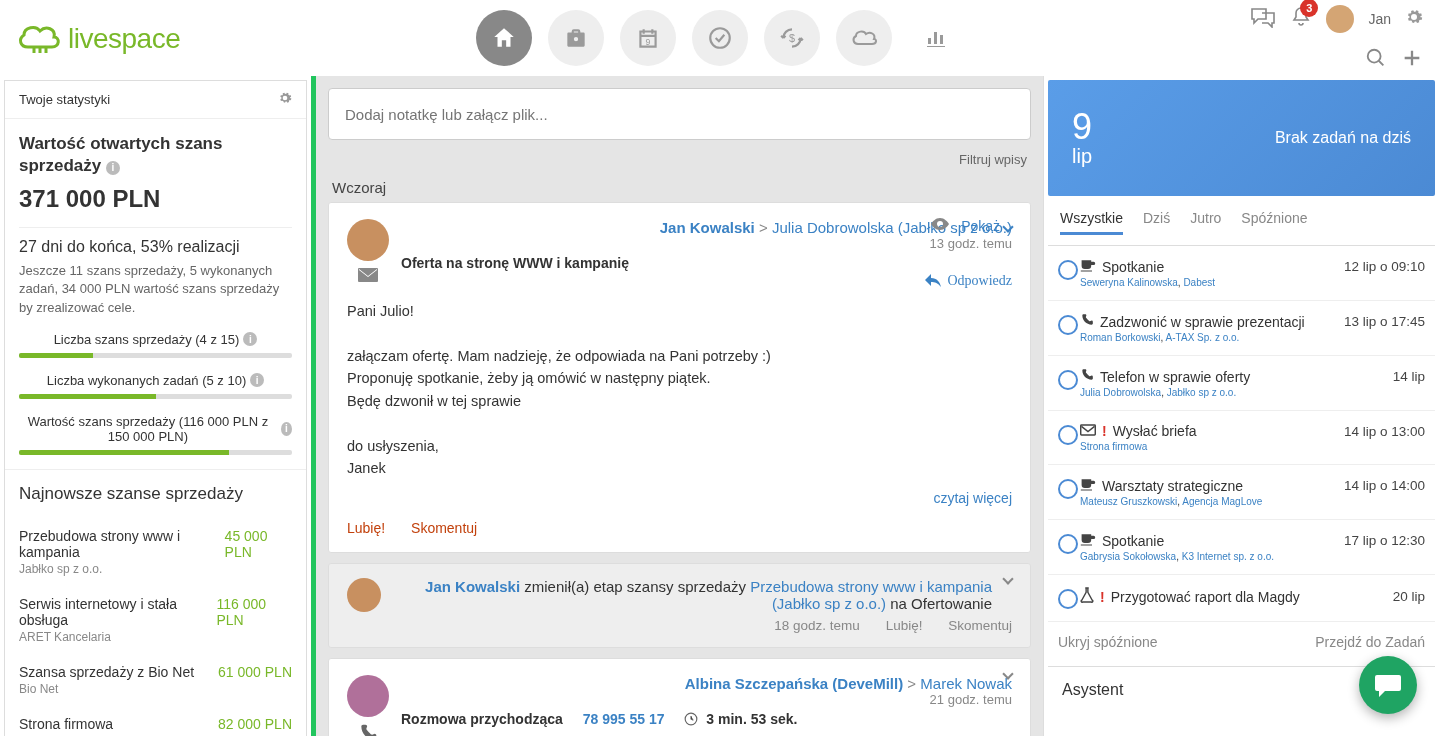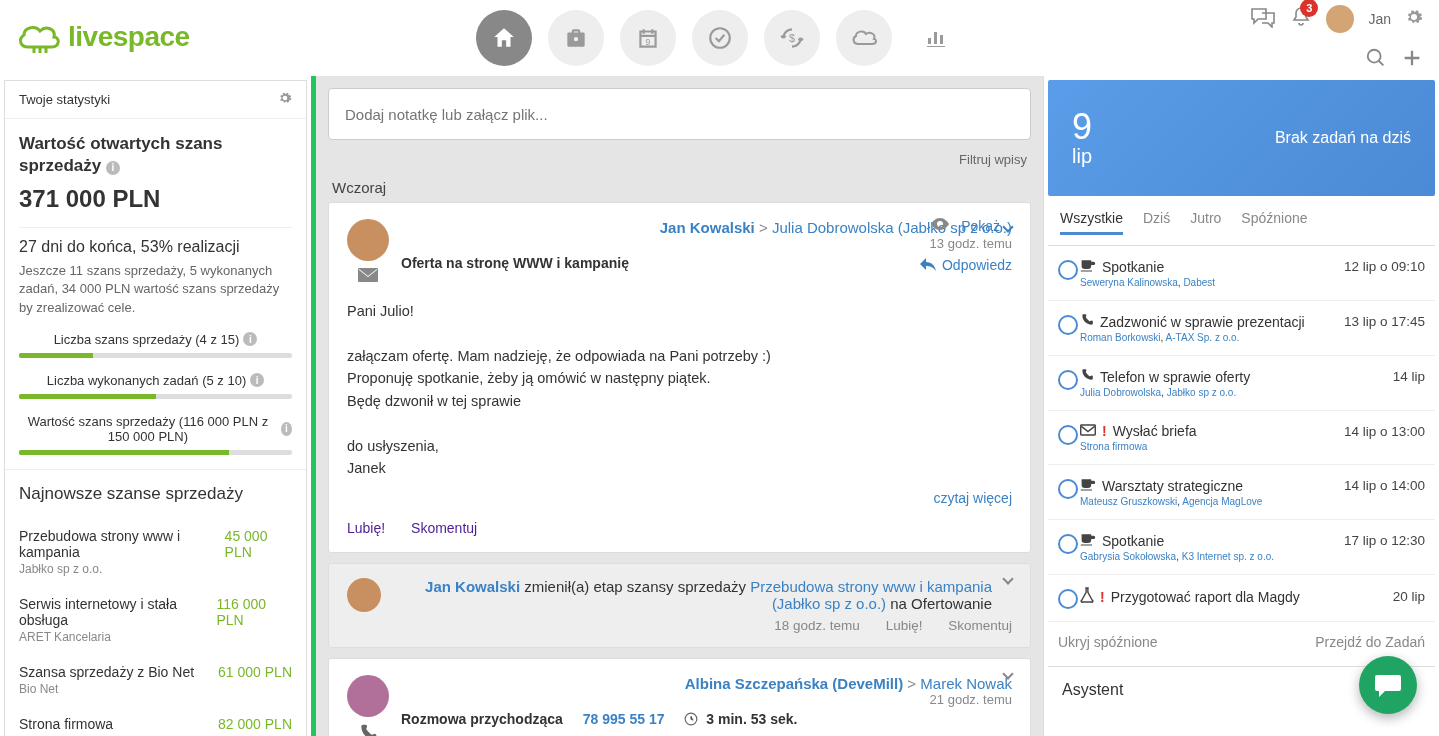--- a/index.html
+++ b/index.html
@@ -1,19 +1,19 @@
 <!DOCTYPE html>
 <html><head>
 <meta charset="utf-8">
 <style>
 * { box-sizing: border-box; margin: 0; padding: 0; }
 body { font-family: -apple-system, BlinkMacSystemFont, "Segoe UI", Arial, sans-serif; font-size: 14px; color: #333; background: #e5e5e5; width: 1439px; height: 736px; overflow: hidden; }
 a { color: #3b82c4; text-decoration: none; cursor: pointer; }
 .topbar { height: 76px; background: #fff; display: flex; align-items: center; padding: 0 16px; position: relative; }
-.logo { display: flex; align-items: flex-start; color: #79b829; font-size: 28px; font-weight: 700; letter-spacing: -0.5px; }
+.logo { display: flex; align-items: flex-end; color: #79b829; font-size: 28px; font-weight: 400; letter-spacing: -0.5px; }
 .logo svg { margin-right: 6px; }
 .nav-icons { position: absolute; left: 50%; transform: translateX(-50%); top: 10px; display: flex; gap: 16px; }
 .nav-icon { width: 56px; height: 56px; border-radius: 50%; display: flex; align-items: center; justify-content: center; background: #eee; cursor: pointer; }
 .nav-icon.active { background: #888; }
 .nav-icon svg { fill: #9a9a9a; }
 .nav-icon.active svg { fill: #fff; }
 .topbar-right { margin-left: auto; display: flex; align-items: center; gap: 14px; flex-wrap: wrap; justify-content: flex-end; width: 190px; }
 .topbar-right .row1 { display: flex; align-items: center; gap: 14px; }
 .topbar-right .row2 { display: flex; align-items: center; gap: 14px; width: 100%; justify-content: flex-end; }
 .badge-bell { position: relative; }
@@ -50,21 +50,21 @@
 .feed-head { display: flex; gap: 12px; text-align: right; }
 .feed-avatar { width: 42px; height: 42px; border-radius: 50%; background: #c89060; flex-shrink: 0; }
 .feed-avatar.f2 { background: #b0709a; }
 .feed-meta { flex: 1; }
 .feed-meta .line1 { font-size: 15px; }
 .feed-meta .time { color: #888; font-size: 13px; }
 .feed-meta .subject { font-weight: 600; margin-top: 4px; display: flex; align-items: center; gap: 8px; }
 .feed-actions { position: absolute; top: 14px; right: 18px; display: flex; align-items: center; gap: 12px; }
 .feed-body { margin-top: 14px; font-size: 14.5px; line-height: 1.55; }
 .feed-more { text-align: right; margin-top: 10px; }
-.feed-footer { margin-top: 14px; color: #4c1d95; font-size: 14px; }
+.feed-footer { margin-top: 14px; color: #c2410c; font-size: 14px; }
 .feed-footer span { margin-right: 22px; cursor: pointer; }
 .reply-link { display: flex; gap: 6px; align-items: center; color: #3b82c4; cursor: pointer; }
 .chevron { display: inline-block; width: 8px; height: 8px; border-right: 2px solid #888; border-bottom: 2px solid #888; transform: rotate(45deg); margin-top: -3px; }
 .sidebar-right { width: 396px; background: #fff; border-left: 1px solid #ddd; overflow-y: auto; padding: 4px; }
 .today-card { background: linear-gradient(135deg, #5a9de8, #4b8ad4); color: #fff; border-radius: 2px; padding: 20px 24px; height: 116px; display: flex; align-items: center; justify-content: space-between; }
 .today-card .day { font-size: 36px; font-weight: 300; line-height: 1; }
 .today-card .mon { font-size: 20px; }
 .today-card .msg { font-size: 16px; text-align: right; }
 .task-tabs { display: flex; gap: 20px; padding: 14px 12px 10px; border-bottom: 1px solid #ddd; }
 .task-tab { color: #888; cursor: pointer; padding-bottom: 6px; }
@@ -244,21 +244,21 @@
                 <rect x="1" y="1" width="20" height="14" fill="#888" rx="1"></rect>
                 <path fill="#fff" d="M2 2l9 7 9-7v1l-9 7-9-7z"></path>
               </svg></span>
         </div>
         <div class="feed-meta">
           <div class="line1"><a style="font-weight:600;">Jan Kowalski</a> <span style="color:#888;">&gt;</span> <a>Julia Dobrowolska (Jabłko sp z o.o.)</a></div>
           <div class="time">13 godz. temu</div>
           <div class="subject">Oferta na stronę WWW i kampanię</div>
         </div>
       </div>
-      <div style="position:absolute;top:54px;right:18px;" class="reply-link">
+      <div style="position:absolute;top:70px;right:18px;font-family:Liberation Serif, serif;" class="reply-link">
         <svg width="16" height="14" viewBox="0 0 16 14">
             <path fill="#3b82c4" d="M6 4V0L0 6l6 6V8c4 0 7 1 10 5-1-5-4-9-10-9z"></path>
           </svg>
         <span>Odpowiedz</span>
       </div>
       <div class="feed-body" id="feed1-body" style="white-space:pre-line;">Pani Julio!
 
 załączam ofertę. Mam nadzieję, że odpowiada na Pani potrzeby :)
 Proponuję spotkanie, żeby ją omówić w następny piątek.
 Będę dzwonił w tej sprawie

